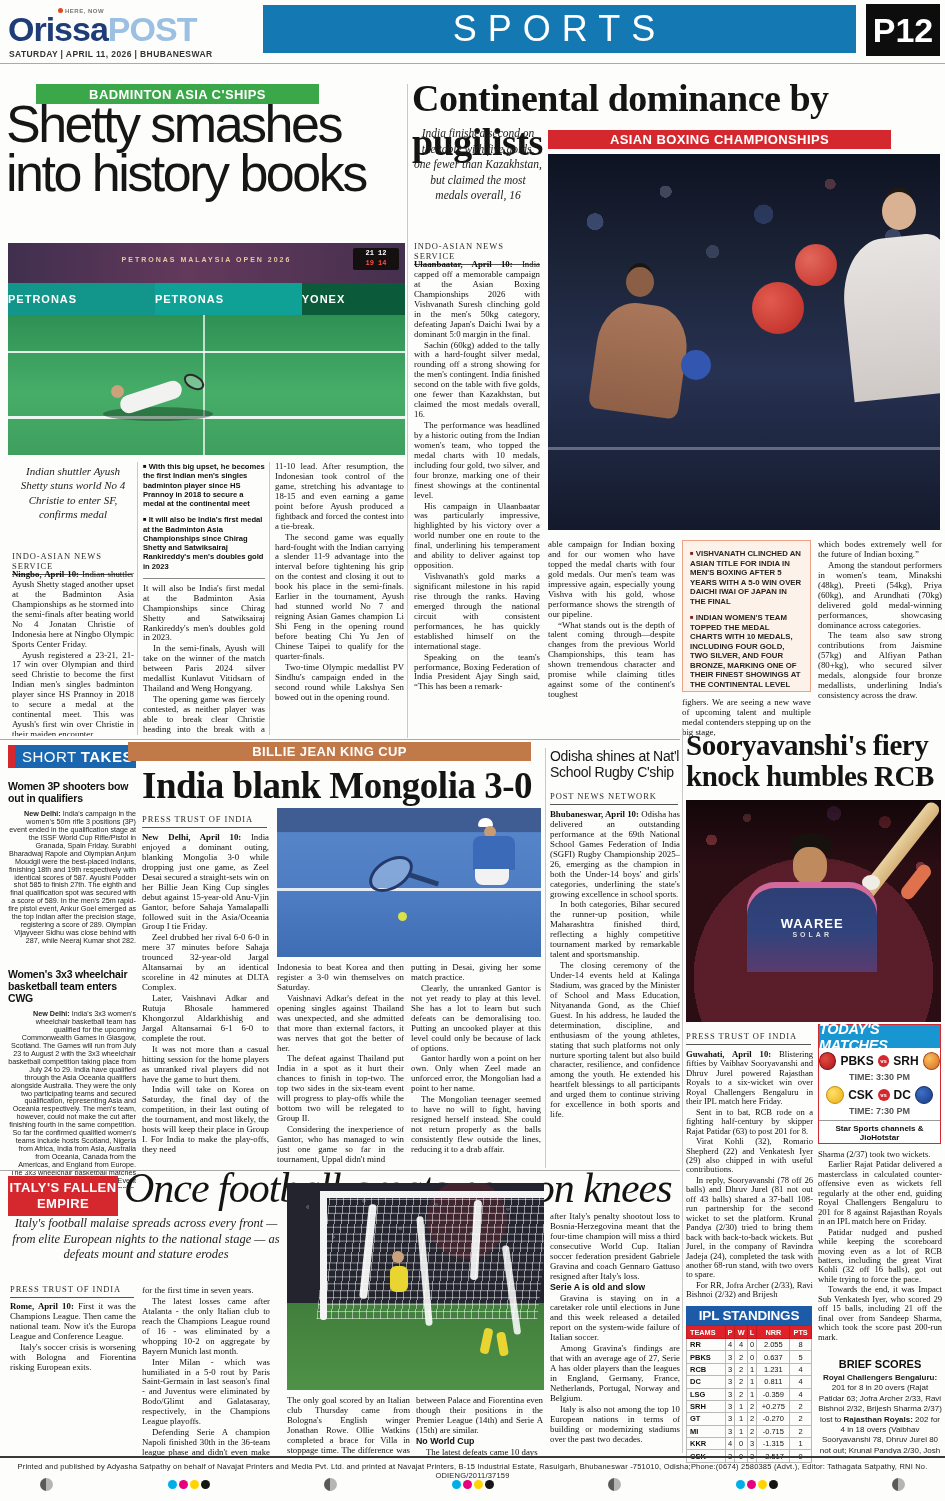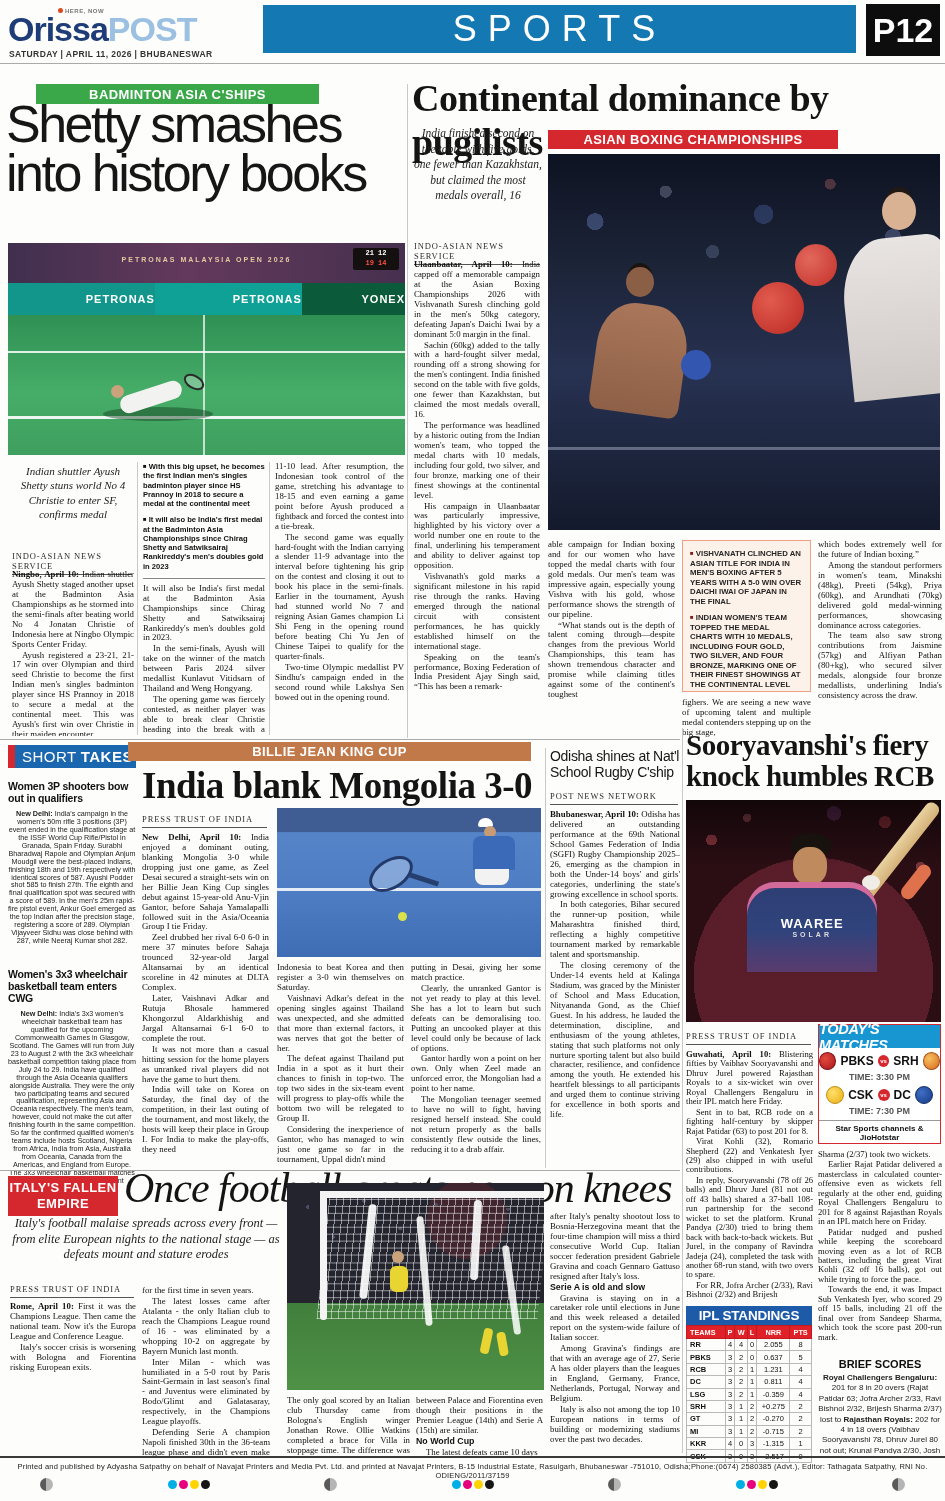--- a/index.html
+++ b/index.html
@@ -36,21 +36,21 @@
   .dateline { font:bold 8.5px "Liberation Sans",sans-serif; color:#333; letter-spacing:.4px; }
   .sports { background:#1478b3; color:#fff; font:300 36px "Liberation Sans",sans-serif; letter-spacing:11px; display:flex; align-items:center; justify-content:center; }
   .pageno { background:#0d0d0d; color:#fff; font:bold 34px "Liberation Sans",sans-serif; display:flex; align-items:center; justify-content:center; }
 
   
   .st-bar { display:flex; height:23px; }
   .st-red { width:7px; background:#d5282e; }
   .st-blue { flex:1; background:#1a66af; color:#fff; font:15px "Liberation Sans",sans-serif; display:flex; align-items:center; padding-left:7px; letter-spacing:.5px; }
   .st-blue b { margin-left:4px; }
   .st-head { font:bold 10.5px/1.15 "Liberation Sans",sans-serif; color:#111; letter-spacing:-.2px; }
-  .st-body { font:7.2px/1.1 "Liberation Sans",sans-serif; color:#222; text-align:center; }
+  .st-body { font:7.2px/1.1 "Liberation Sans",sans-serif; color:#222; text-align:right; }
 
   
   .today { border:1.5px solid #d5282e; background:#fff; }
   .today-title { background:#1896d2; color:#fff; font:bold italic 14.5px "Liberation Sans",sans-serif; height:23px; display:flex; align-items:center; justify-content:center; letter-spacing:-.3px; }
   .match-row { display:flex; align-items:center; justify-content:center; gap:4px; margin-top:4px; }
   .team { font:bold 12px "Liberation Sans",sans-serif; color:#111; }
   .vsbadge { width:12px; height:12px; border-radius:50%; background:#d5282e; color:#fff; font:bold 6px/12px "Liberation Sans",sans-serif; text-align:center; }
   .tlogo { width:18px; height:18px; border-radius:50%; }
   .l-pbks { background:radial-gradient(circle at 35% 35%, #e34b3f, #a8161c); border:1px solid #7c0f13; }
   .l-srh  { background:radial-gradient(circle at 35% 35%, #f7c05e, #d96a1f); border:1px solid #a34a10; }
@@ -71,21 +71,21 @@
   .brief-body { font:8px/1.3 "Liberation Sans",sans-serif; text-align:center; color:#1c1c1c; margin-top:3px; }
   .brief-body b { font-weight:bold; }
 
   
   .photo { overflow:hidden; position:absolute; }
   .photo * { position:absolute; }
 
   .bp-wall { left:0; top:0; right:0; height:40px; background:linear-gradient(90deg,#402f4e,#63395c 45%,#46304f); }
   .bp-wall span { position:static; display:block; text-align:center; margin-top:13px; color:#e7c9a0; font:bold 7px "Liberation Sans",sans-serif; letter-spacing:2px; }
   .bp-boards { left:0; top:40px; right:0; height:32px; display:flex; }
-  .bp-boards i { position:static; flex:1; font:bold 11px/32px "Liberation Sans",sans-serif; font-style:normal; color:#fff; text-align:right; letter-spacing:1px; }
+  .bp-boards i { position:static; flex:1; font:bold 11px/32px "Liberation Sans",sans-serif; font-style:normal; color:#fff; text-align:left; letter-spacing:1px; }
   .bp-b1 { background:#12968c; } .bp-b2 { background:#0fa096; } .bp-b3 { background:#0b5a39; flex:0 0 26% !important; }
   .bp-court { left:0; top:72px; right:0; bottom:0; background:linear-gradient(180deg,#2f9054,#46ad68 55%,#3f9f5e); }
   .bp-l1 { left:0; right:0; top:26%; height:2px; background:rgba(255,255,255,.85); }
   .bp-l2 { left:0; right:0; top:72%; height:3px; background:rgba(255,255,255,.9); }
   .bp-l3 { left:49%; top:0; bottom:0; width:2px; background:rgba(255,255,255,.7); }
   .bp-score { right:6px; top:5px; width:46px; height:22px; background:#14100f; border-radius:2px; font:bold 7px/10px "Liberation Mono",monospace; color:#ff4d42; text-align:center; }
   .bp-score div { position:static; } .bp-score .w { color:#fff; }
   .bp-shadow { left:24%; top:66%; width:110px; height:14px; background:rgba(20,60,30,.45); border-radius:50%; }
   .bp-torso { left:28%; top:52%; width:64px; height:18px; background:#f2f2f0; border-radius:9px; transform:rotate(-18deg); }
   .bp-head { left:26%; top:50%; width:13px; height:13px; background:#caa27c; border-radius:50%; }
@@ -237,21 +237,21 @@
   <div class="abs byline" style="left:414px;top:241px;width:126px">INDO-ASIAN NEWS SERVICE</div>
   <div class="abs col" style="left:414px;top:260px;width:126px;height:478px;overflow:hidden">
     <p><span class="lead">Ulaanbaatar, April 10:</span> <span>India capped off a memorable campaign at the Asian Boxing Championships 2026 with Vishvanath Suresh clinching gold in the men's 50kg category, defeating Japan's Daichi Iwai by a dominant 5:0 margin in the final.</span></p>
     <p>Sachin (60kg) added to the tally with a hard-fought silver medal, rounding off a strong showing for the men's contingent. India finished second on the table with five golds, one fewer than Kazakhstan, but claimed the most medals overall, 16.</p>
     <p>The performance was headlined by a historic outing from the Indian women's team, who topped the medal charts with 10 medals, including four gold, two silver, and four bronze, marking one of their finest showings at the continental level.</p>
     <p>His campaign in Ulaanbaatar was particularly impressive, highlighted by his victory over a world number one en route to the final, underlining his temperament and ability to deliver against top opposition.</p>
     <p>Vishvanath's gold marks a significant milestone in his rapid rise through the ranks. Having emerged through the national circuit with consistent performances, he has quickly established himself on the international stage.</p>
     <p>Speaking on the team's performance, Boxing Federation of India President Ajay Singh said, “This has been a remark-</p>
   </div>
 
-  <div class="abs kicker" style="left:548px;top:130px;width:290px;height:19px;background:#d5282e">ASIAN BOXING CHAMPIONSHIPS</div>
+  <div class="abs kicker" style="left:548px;top:130px;width:343px;height:19px;background:#d5282e">ASIAN BOXING CHAMPIONSHIPS</div>
   <div class="photo" style="left:548px;top:154px;width:392px;height:376px">
     <div class="bx-bg"></div>
     <div class="bx-bokeh"></div>
     <div class="bx-rope"></div>
     <div class="bx-ltorso"></div>
     <div class="bx-lhead"></div>
     <div class="bx-rtorso"></div>
     <div class="bx-rhead"></div>
     <div class="bx-rg1"></div>
     <div class="bx-rg2"></div>

